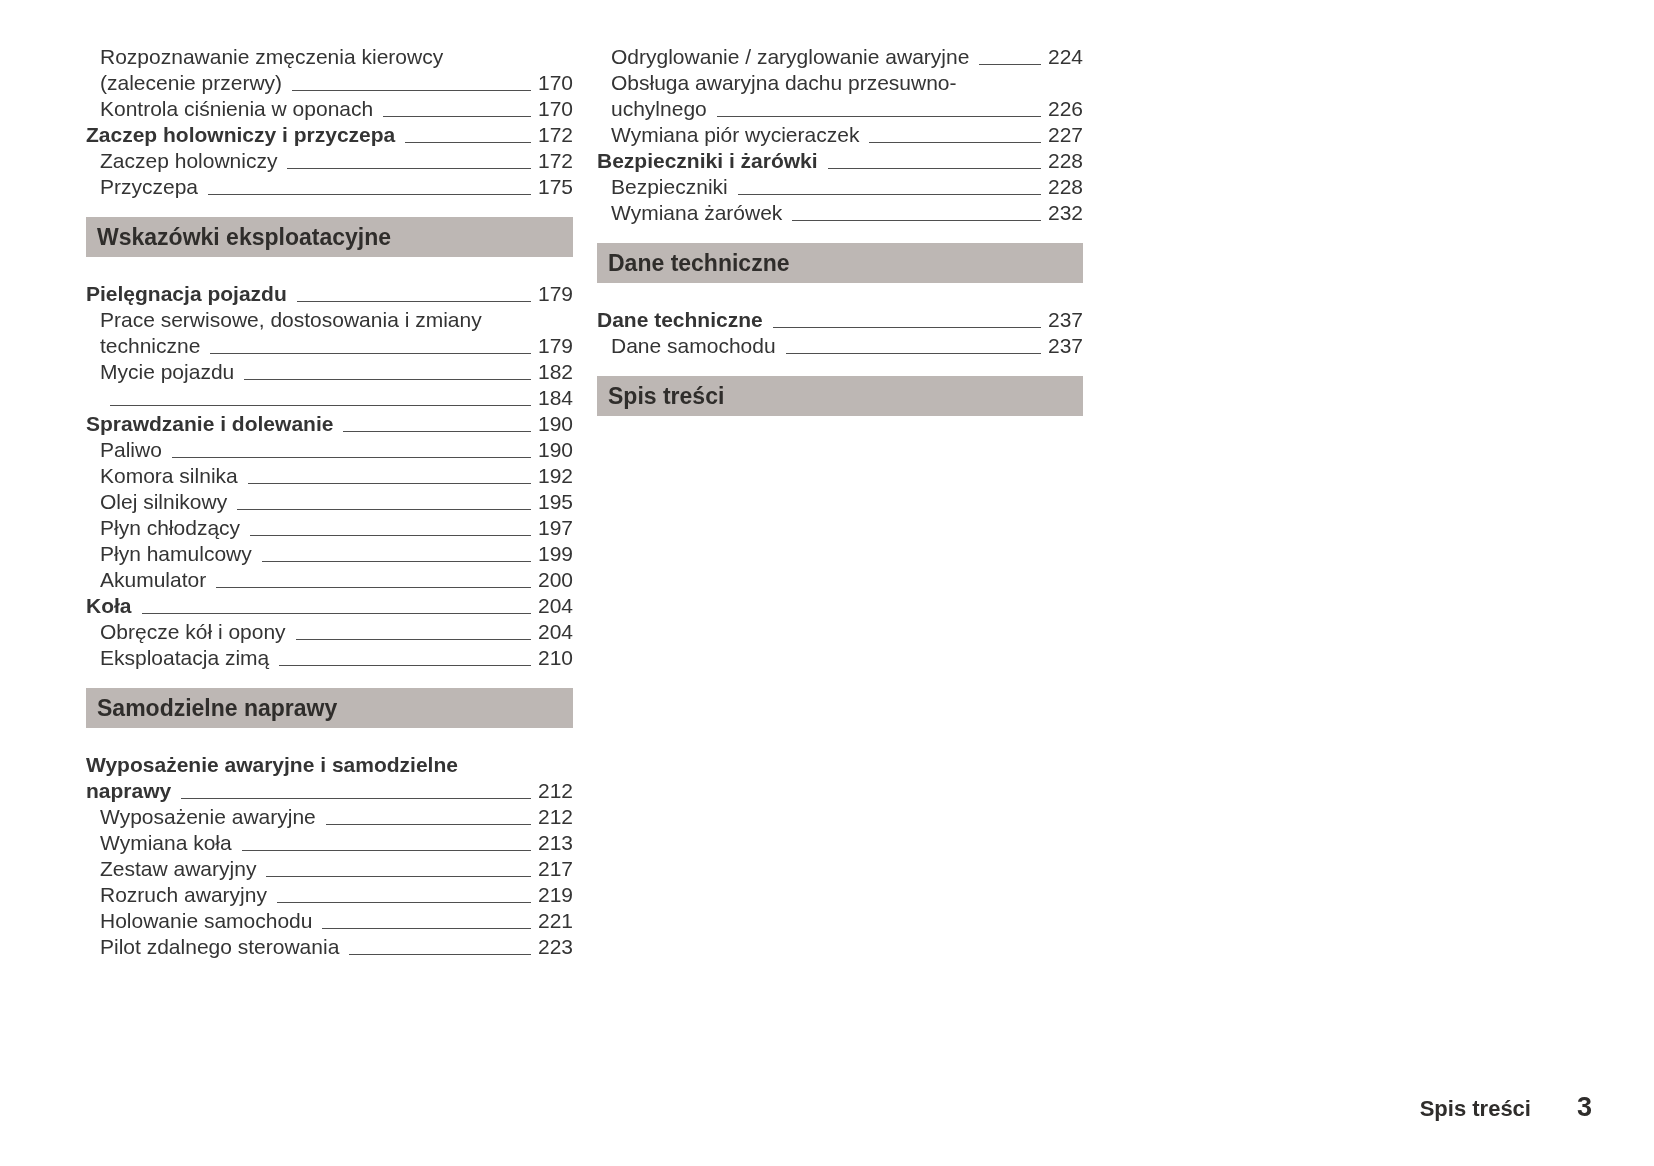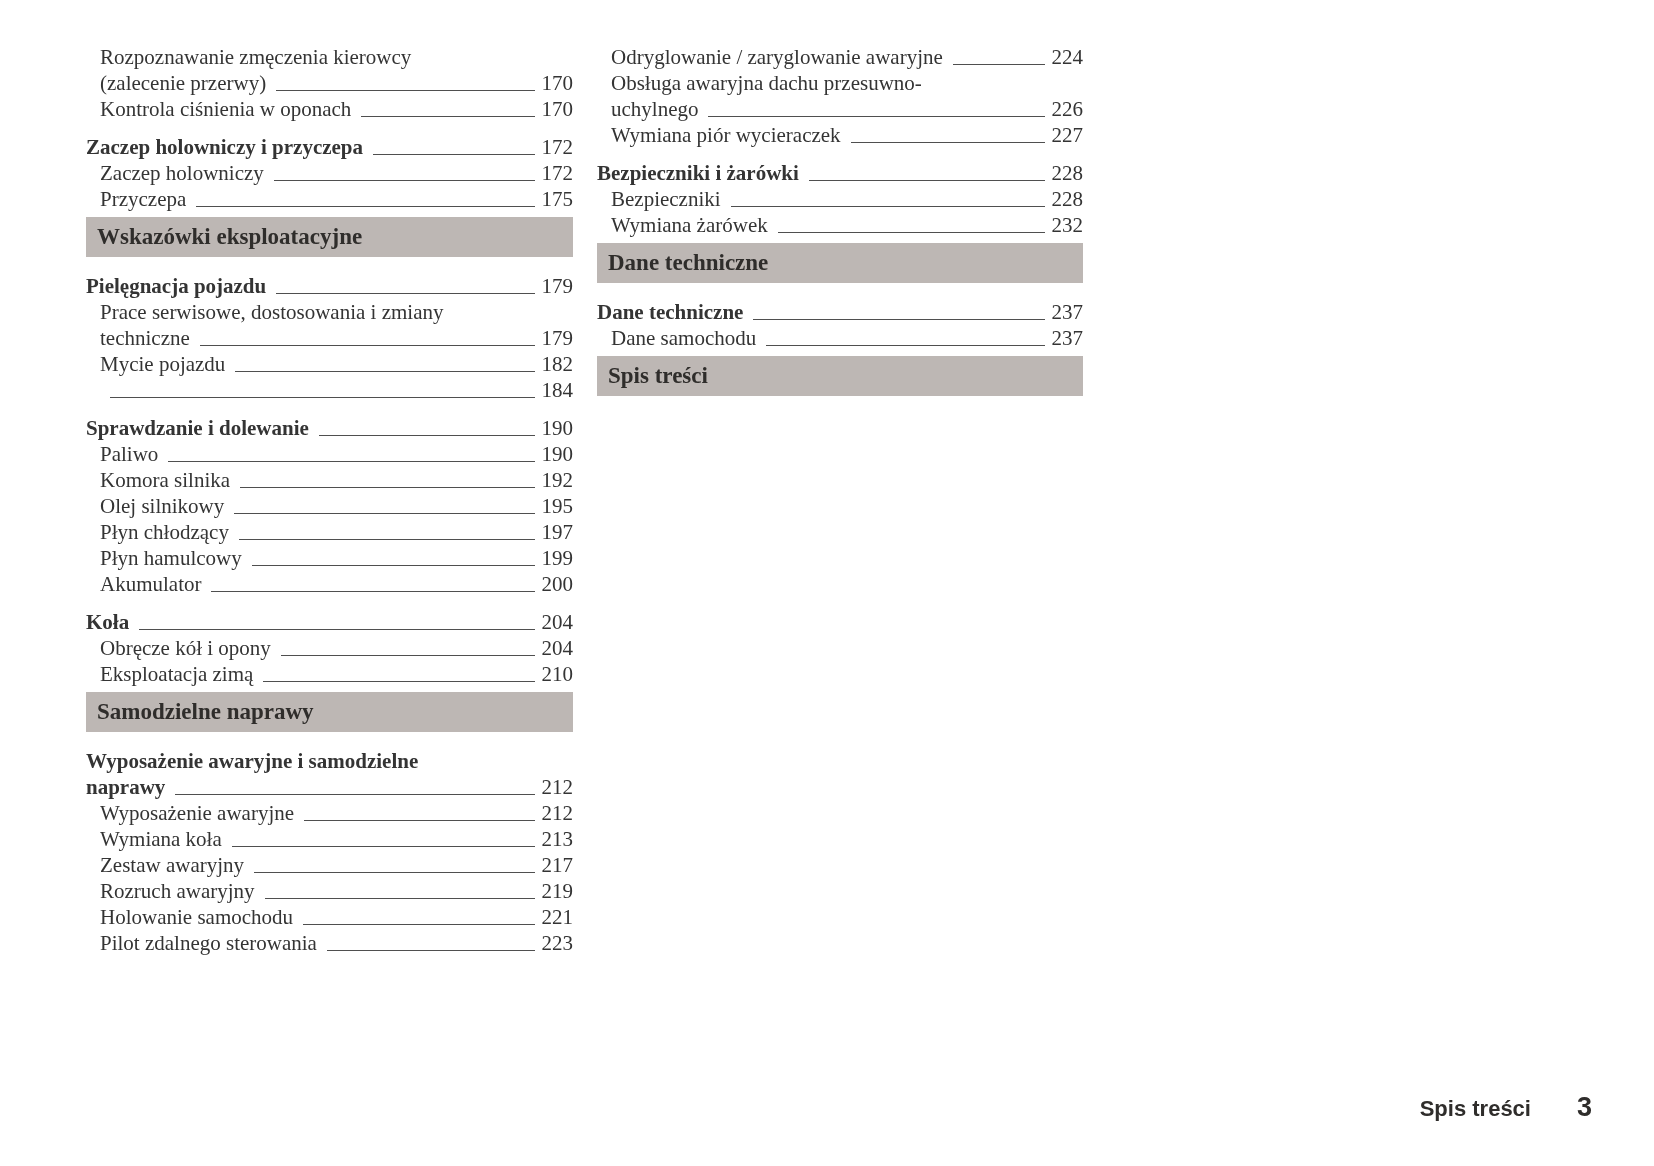--- a/index.html
+++ b/index.html
@@ -13,41 +13,39 @@
     height: 1166px;
     overflow: hidden;
     font-family: "Liberation Sans", "DejaVu Sans", sans-serif;
     color: #343434;
   }
   .toc-column {
     position: absolute;
     top: 44px;
     font-size: 21px;
     line-height: 26px;
-    font-family: Liberation Serif, serif;
   }
   .col-left  { left: 86px;  width: 487px; }
   .col-right { left: 597px; width: 486px; }
 
   .toc-header {
     background: #bdb7b4;
     color: #2f2d2b;
     font-weight: bold;
     font-size: 23px;
     height: 40px;
     line-height: 40px;
     padding-left: 11px;
-    margin-top: 5px;
+    margin-top: 17px;
   }
   .toc-entry { }
   .toc-entry.chapter {
     font-weight: bold;
-    margin-top: 12px;
-  }
-  .toc-header + .toc-entry.chapter { margin-top: 16px; }
+  }
+  .toc-header + .toc-entry.chapter { margin-top: 24px; }
   .toc-entry.sub { padding-left: 14px; }
 
   .title-line { white-space: nowrap; }
   .entry-row {
     display: flex;
     align-items: stretch;
   }
   .entry-row .title {
     white-space: nowrap;
     flex: 0 0 auto;

